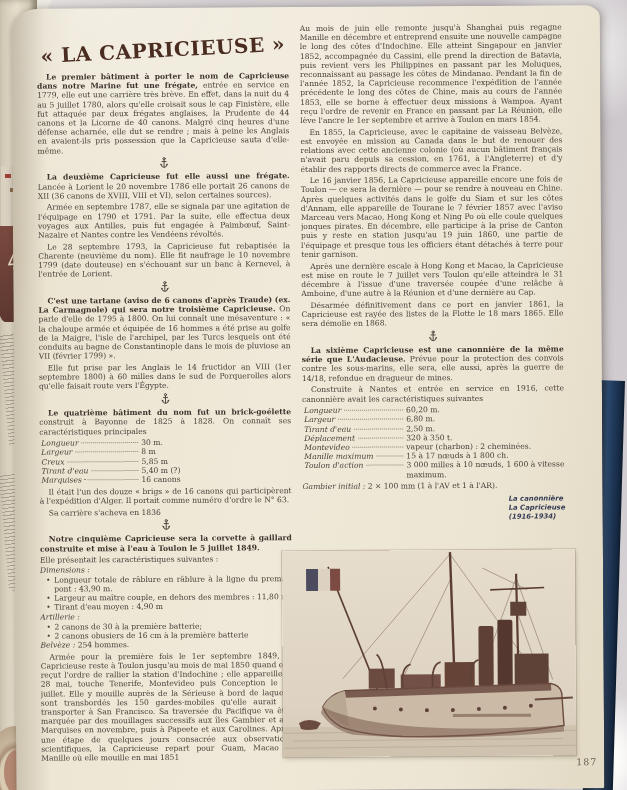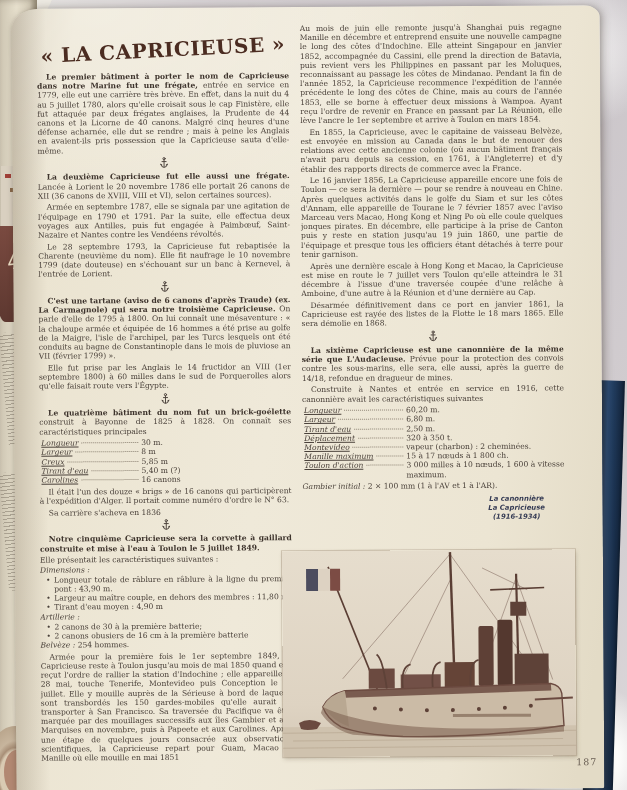--- a/index.html
+++ b/index.html
@@ -52,33 +52,33 @@
   .col{position:absolute;font-size:7.6px;line-height:9.2px;color:#4a413a;text-align:justify;overflow:hidden;}
   .col-left{left:25px;top:64px;width:252px;height:708px;}
   .col-right{left:288px;top:17px;width:262px;height:524px;}
   .para{margin:0 0 2.5px 0;text-indent:9px;}
   .para b{font-weight:bold;color:#3e342d;}
   .anch{text-align:center;margin:2px 0 3px 0;line-height:10px;}
   .anch svg{vertical-align:middle;}
 
   .speclist{margin:1px 0 2.5px 2px;}
   .spec{display:flex;align-items:baseline;}
-  .sl{font-style:italic;white-space:nowrap;text-decoration:underline;}
+  .sl{font-style:italic;white-space:nowrap;}
   .dots{flex:1;border-bottom:1px dotted #8d8374;margin:0 3px;transform:translateY(-2px);}
   .sv{width:150px;}
   .col-right .sv{width:158px;}
 
   .charlist{margin:0 0 2.5px 0;}
   .chead{font-style:italic;margin-top:1px;}
   .bullet{display:flex;margin-left:6px;}
   .bullet .b{width:8px;flex:none;}
   .bullet .bt{flex:1;}
 
-  .caption{position:absolute;left:466px;top:489px;width:72px;
-    font:bold italic 6.9px/9px "DejaVu Sans",sans-serif;color:#363c55;text-align:center;}
+  .caption{position:absolute;left:494px;top:489px;width:72px;
+    font:bold italic 6.9px/9px "DejaVu Sans",sans-serif;color:#363c55;}
 
   .photo{position:absolute;left:267px;top:544px;width:293px;height:206px;
     box-shadow:0 0 0 1px rgba(150,130,105,.35),1px 2px 4px rgba(90,75,55,.25);}
   .photo svg{display:block;}
 
   .pagenum{position:absolute;left:560px;top:751px;font-size:9.5px;color:#6b6055;letter-spacing:1px;}
 </style>
 </head>
 <body>
 
@@ -166,21 +166,21 @@
           <i class="sl">Creux</i>
           <span class="dots"></span>
           <span class="sv">5,85 m</span>
         </div>
       <div class="spec">
           <i class="sl">Tirant d'eau</i>
           <span class="dots"></span>
           <span class="sv">5,40 m (?)</span>
         </div>
       <div class="spec">
-          <i class="sl">Carolines</i>
+          <i class="sl">Marquises</i>
           <span class="dots"></span>
           <span class="sv">16 canons</span>
         </div>
     </div>
 
     <p class="para">Il était l'un des douze « brigs » de 16 canons qui participèrent à l'expédition d'Alger. Il portait comme numéro d'ordre le N° 63.</p>
     <p class="para">Sa carrière s'acheva en 1836</p>
 
     <div class="anch"><svg width="9" height="12" viewBox="0 0 10 14">
           <g stroke="#4a413a" fill="none" stroke-width="1.1" stroke-linecap="round">

